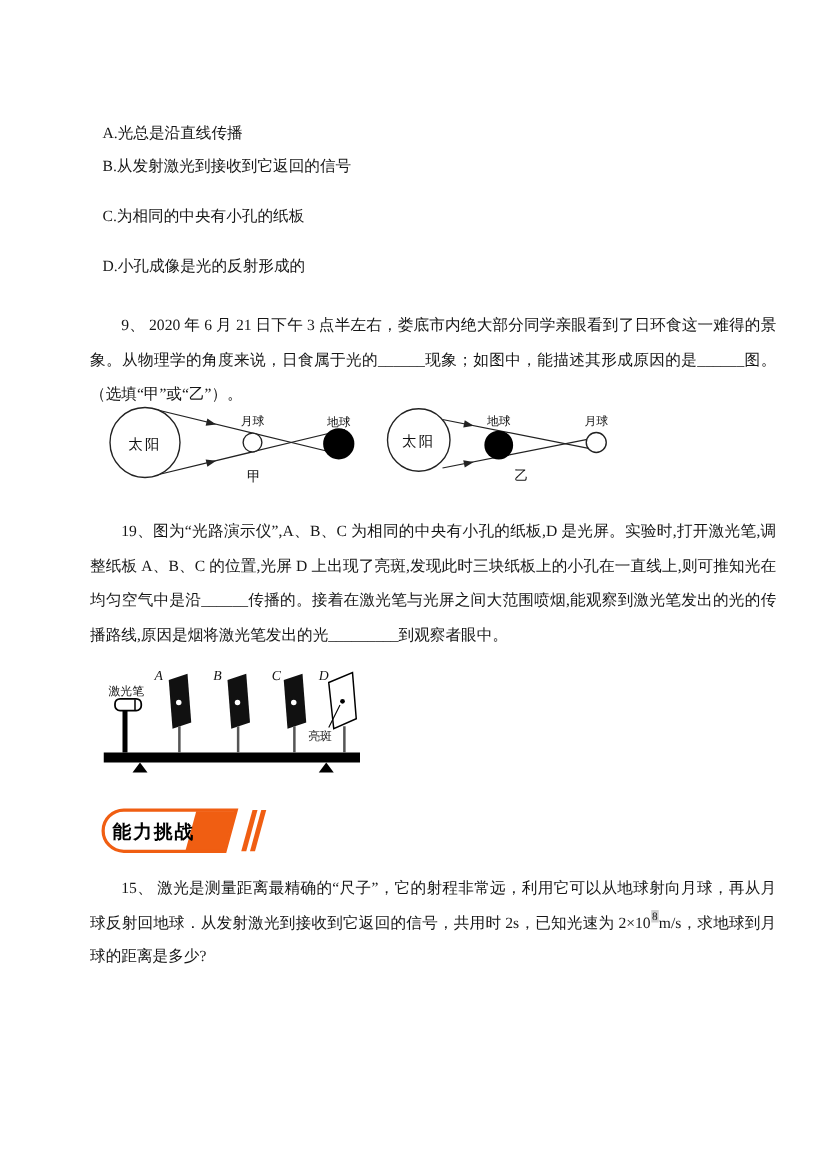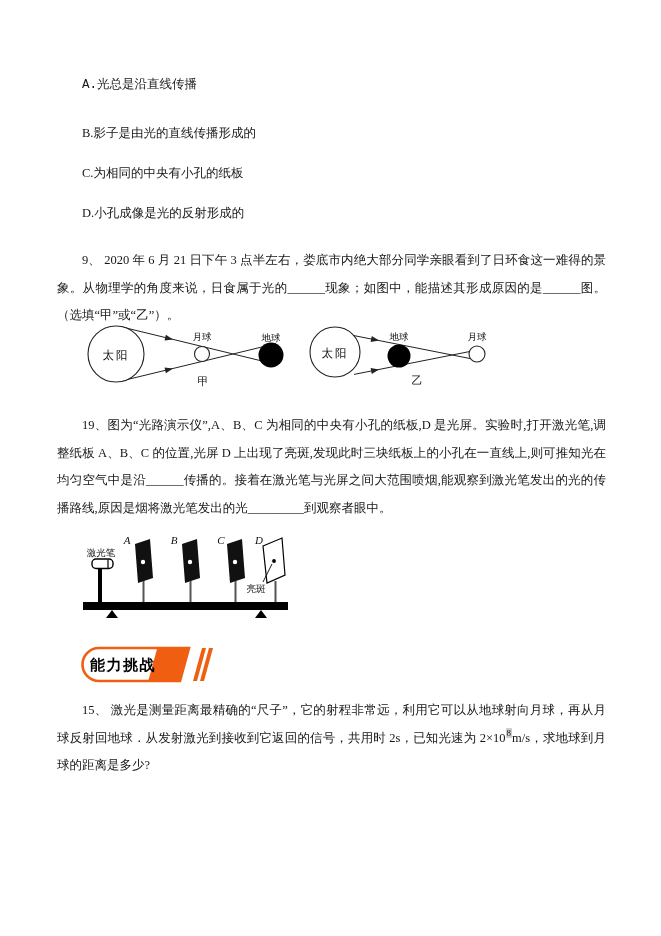--- a/index.html
+++ b/index.html
@@ -3,22 +3,22 @@
 <meta charset="utf-8">
 <style>
   html,body { margin:0; padding:0; }
   body {
     width:661px; height:936px; background:#ffffff; position:relative;
     font-family:"Liberation Serif","DejaVu Serif",serif; color:#161616;
   }
   .page { position:absolute; inset:0; background:#ffffff; }
   p { margin:0; position:absolute; font-size:12.5px; line-height:27.5px; }
   .opt { left:82px; white-space:nowrap; }
-  #optA { top:72px;font-family:Liberation Mono, monospace; } #optB { top:120px; } #optC { top:160px; } #optD { top:200px; }
-  .para { left:57px; width:549px; text-align:justify; text-indent:25px; }
+  #optA { top:93px; } #optB { top:120px; } #optC { top:160px; } #optD { top:200px; }
+  .para { left:72px; width:549px; text-align:justify; text-indent:25px; }
   #q9  { top:247px; }
   #q10 { top:412px; }
   #q11 { top:697px; }
   .exp {
     font-size:9px; line-height:9px; background:#cfcfcf; padding:0 1px;
   }
   svg { position:absolute; overflow:visible; }
   #diag-jia   { left:85px;  top:313px; }
   #diag-yi    { left:303px; top:313px; }
   #apparatus  { left:80px;  top:531px; }
@@ -35,21 +35,21 @@
   }
   .ray  { stroke:#222; stroke-width:1; fill:none; }
   .body-stroke { stroke:#222; stroke-width:1.1; }
 </style>
 </head>
 <body>
 
 <div class="page">
 
   <p class="opt" id="optA">A.光总是沿直线传播</p>
-  <p class="opt" id="optB">B.影子是由光的直线传播形成的</p>
+  <p class="opt" id="optB">B.从发射激光到接收到它返回的信号</p>
   <p class="opt" id="optC">C.为相同的中央有小孔的纸板</p>
   <p class="opt" id="optD">D.小孔成像是光的反射形成的</p>
 
   <p class="para" id="q9">9、 2020 年 6 月 21 日下午 3 点半左右，娄底市内绝大部分同学亲眼看到了日环食这一难得的景象。从物理学的角度来说，日食属于光的______现象；如图中，能描述其形成原因的是______图。（选填“甲”或“乙”）。</p>
 
   <svg id="diag-jia" width="215" height="87" viewBox="0 0 215 87">
     <line class="ray" x1="37" y1="14" x2="191" y2="51.4"></line>
     <line class="ray" x1="37" y1="67.8" x2="191" y2="30.6"></line>
     <polygon points="88,26.5 79.5,27.5 80.9,21.7" fill="#222"></polygon>
     <polygon points="88,55.5 80.9,60.3 79.5,54.5" fill="#222"></polygon>

